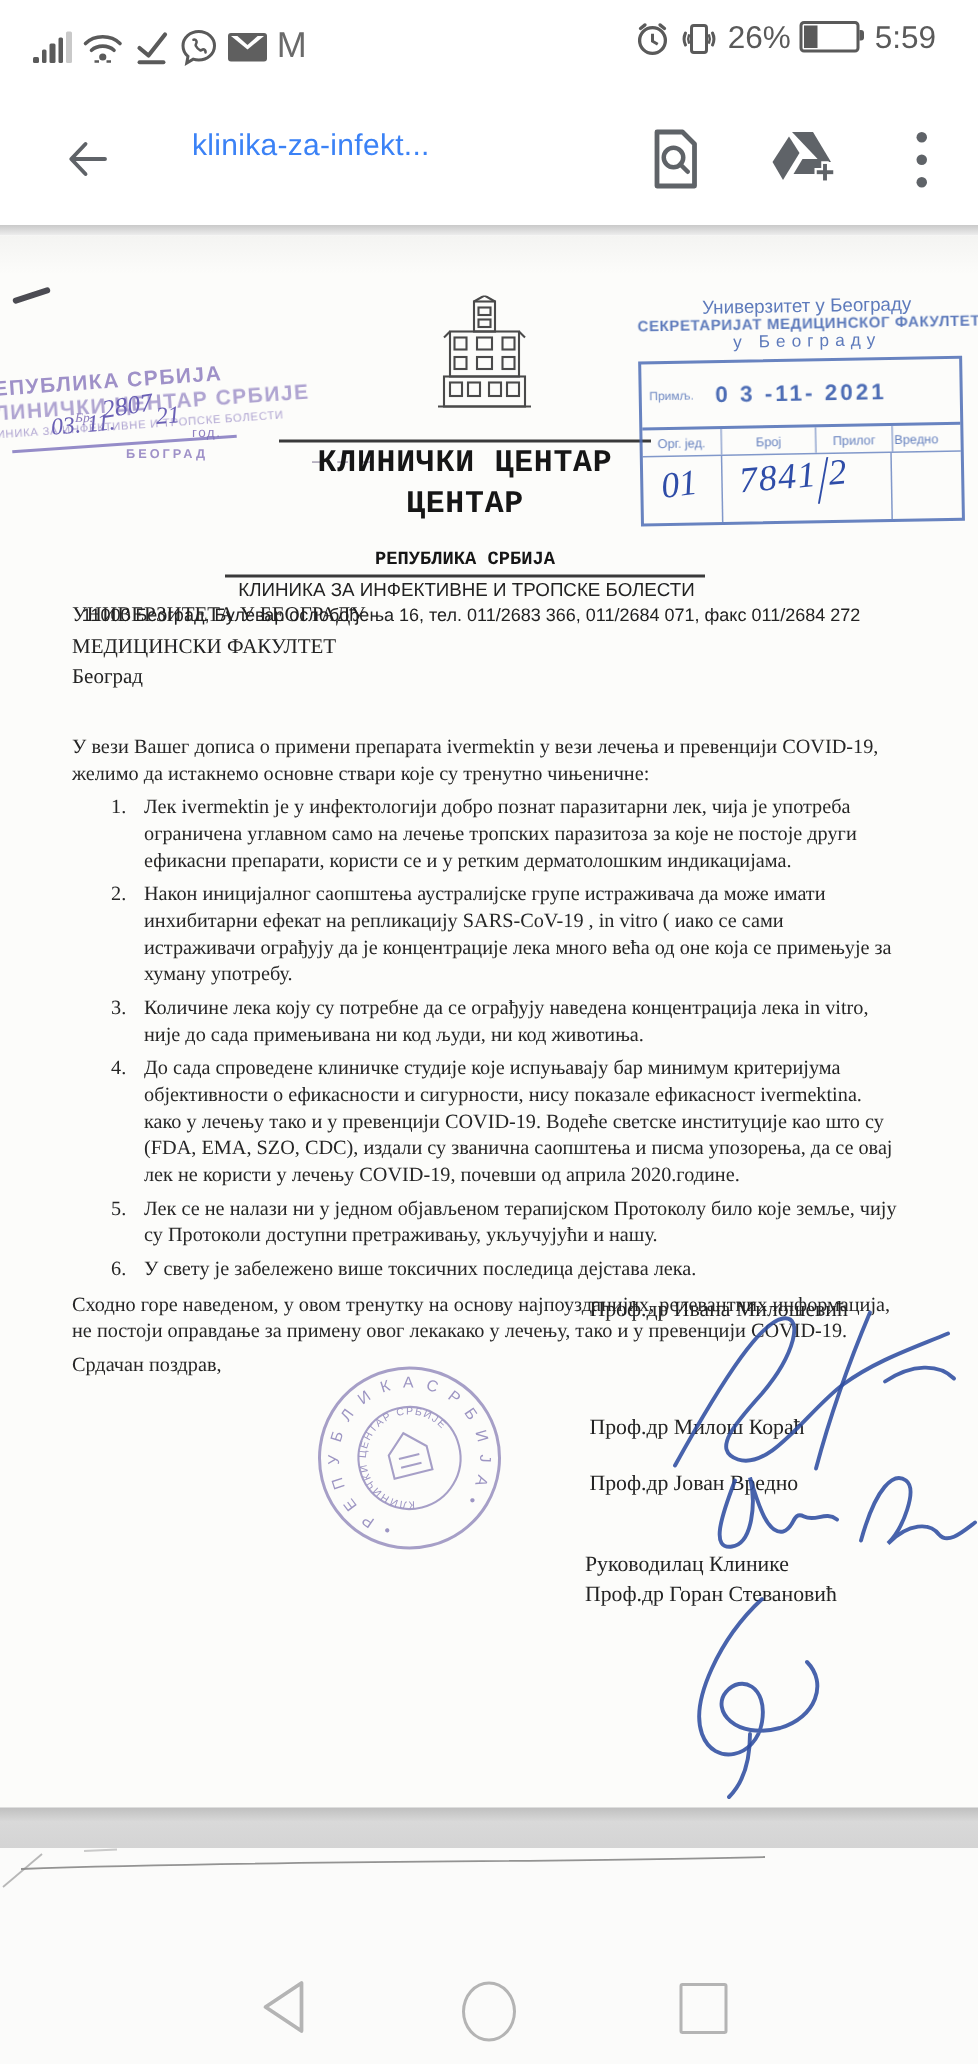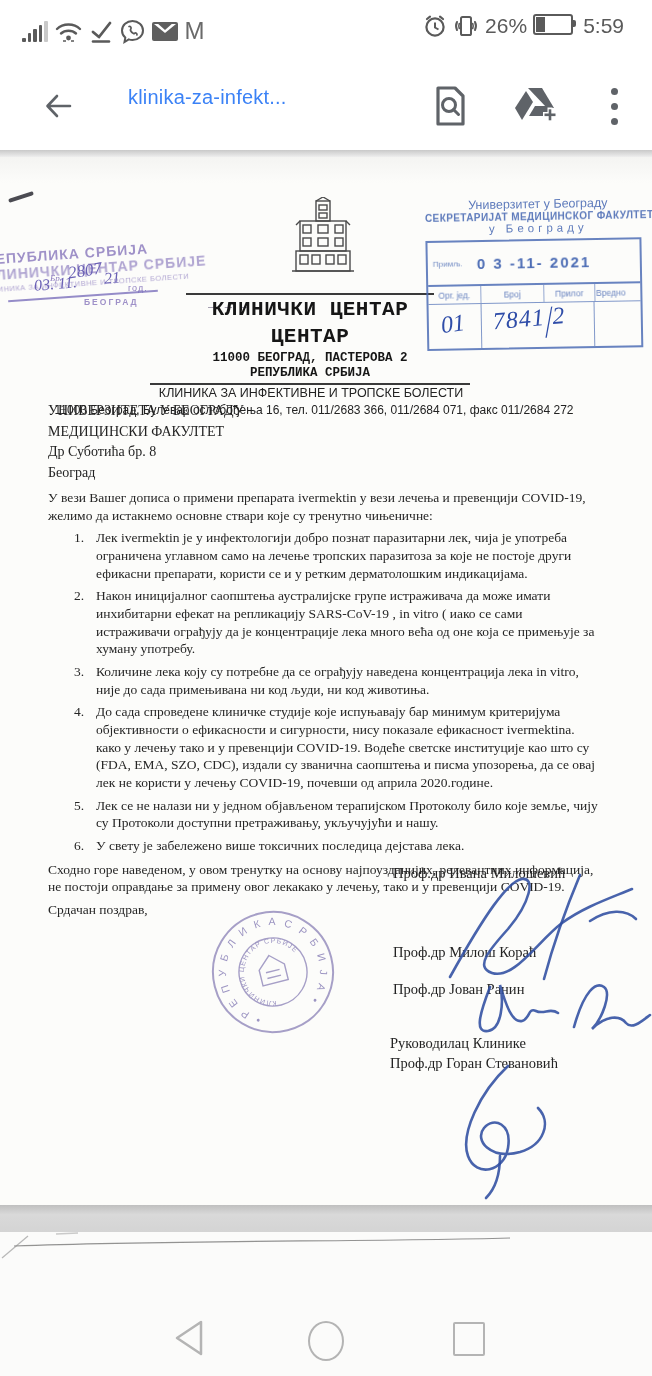--- a/index.html
+++ b/index.html
@@ -231,21 +231,20 @@
           <rect x="20" y="58" width="8" height="9"></rect>
           <rect x="34" y="58" width="8" height="9"></rect>
           <rect x="46" y="58" width="8" height="9"></rect>
         <path d="M0,74 L62,74"></path>
       </g>
     </svg>
 
     <div class="rule" style="left:186px;top:136px;width:248px"></div>
     <div class="abs lh-bold center" style="left:160px;top:141px;width:300px;font-size:21px;letter-spacing:.5px">КЛИНИЧКИ ЦЕНТАР</div>
     <div class="abs lh-bold center" style="left:160px;top:168px;width:300px;font-size:21px;letter-spacing:.5px">ЦЕНТАР</div>
-    <div class="abs lh-bold center" style="left:160px;top:194px;width:300px;font-size:12.5px">11000 БЕОГРАД, ПАСТЕРОВА 2</div>
     <div class="abs lh-bold center" style="left:160px;top:209px;width:300px;font-size:12.5px">РЕПУБЛИКА СРБИЈА</div>
     <div class="rule" style="left:150px;top:226px;width:320px;height:1.5px"></div>
     <div class="abs center" style="left:76px;top:229px;width:470px;font-size:12.5px;color:#222">КЛИНИКА ЗА ИНФЕКТИВНЕ И ТРОПСКЕ БОЛЕСТИ</div>
     <div class="contact-line" style="top:246px">11000 Београд, Булевар ослобођења 16, тел. 011/2683 366, 011/2684 071, факс 011/2684 272</div>
 
     <div class="stamp-right">
       <div class="sr-l1">Универзитет у Београду</div>
       <div class="sr-l2">СЕКРЕТАРИЈАТ МЕДИЦИНСКОГ ФАКУЛТЕТА</div>
       <div class="sr-l3">у Београду</div>
       <div class="sr-box">
@@ -265,21 +264,20 @@
           <span style="flex:1"></span>
           <span class="sr-v sr-v1">01</span>
           <span class="sr-v sr-v2"><span>7841</span><span class="sr-slash">/</span><span>2</span></span>
         </div>
       </div>
     </div>
 
     <div class="recipient">
       <div>УНИВЕРЗИТЕТА У БЕОГРАДУ</div>
       <div>МЕДИЦИНСКИ ФАКУЛТЕТ</div>
-      <div>Др Суботића бр. 8</div>
       <div>Београд</div>
     </div>
 
     <div class="body-flow">
       <p>У вези Вашег дописа о примени препарата ivermektin у вези лечења и превенцији COVID-19, желимо да истакнемо основне ствари које су тренутно чињеничне:</p>
       <div class="list">
         <div class="li">
             <span class="num">1.</span>
             <span class="txt">Лек ivermektin је у инфектологији добро познат паразитарни лек, чија је употреба ограничена углавном само на лечење тропских паразитоза за које не постоје други ефикасни препарати, користи се и у ретким дерматолошким индикацијама.</span>
           </div>
@@ -321,21 +319,21 @@
         </text>
         <text font-size="7" font-family="Liberation Sans, sans-serif" fill="#7d73b0" letter-spacing="1">
           <textPath href="#innerArc" startOffset="2%">КЛИНИЧКИ ЦЕНТАР СРБИЈЕ</textPath>
         </text>
         <path d="M65,48 L78,60 L78,76 L52,76 L52,60 Z M58,64 L72,64 M58,70 L72,70" fill="none" stroke="#8a80b6" stroke-width="1.4"></path>
       </g>
     </svg>
 
     <div class="sig-name" style="left:393px;top:708px">Проф.др Ивана Милошевић</div>
     <div class="sig-name" style="left:393px;top:787px">Проф.др Милош Кораћ</div>
-    <div class="sig-name" style="left:393px;top:824px">Проф.др Јован Ранин</div>
+    <div class="sig-name" style="left:393px;top:824px">Проф.др Јован Вредно</div>
     <div class="sig-name" style="left:390px;top:878px">Руководилац Клинике</div>
     <div class="sig-name" style="left:390px;top:898px">Проф.др Горан Стевановић</div>
 
     <svg class="sig" style="left:440px;top:712px" width="205" height="112" viewBox="0 0 205 112">
       <path d="M10,108 C45,45 68,12 82,10 C96,8 90,34 68,60 C50,80 34,98 52,104 C74,111 98,72 122,54 C144,38 168,30 192,20"></path>
       <path d="M140,6 C124,44 112,80 104,110"></path>
       <path d="M150,52 C168,40 186,40 196,50"></path>
     </svg>
     <svg class="sig" style="left:468px;top:818px" width="184" height="68" viewBox="0 0 184 68">
       <path d="M22,12 C12,38 6,58 20,56 C34,54 36,26 32,10 C38,30 44,48 54,46 C62,44 60,32 68,36 C76,40 82,32 90,38"></path>

